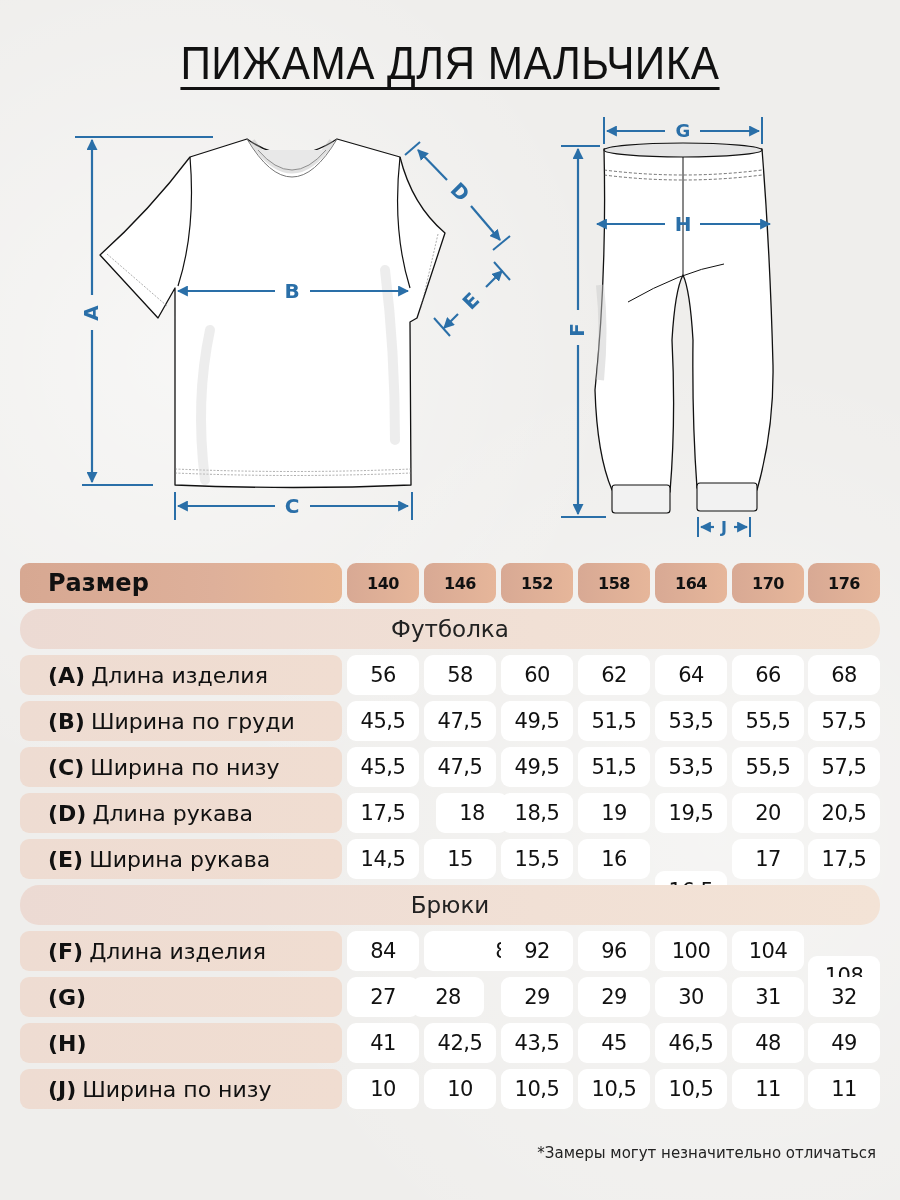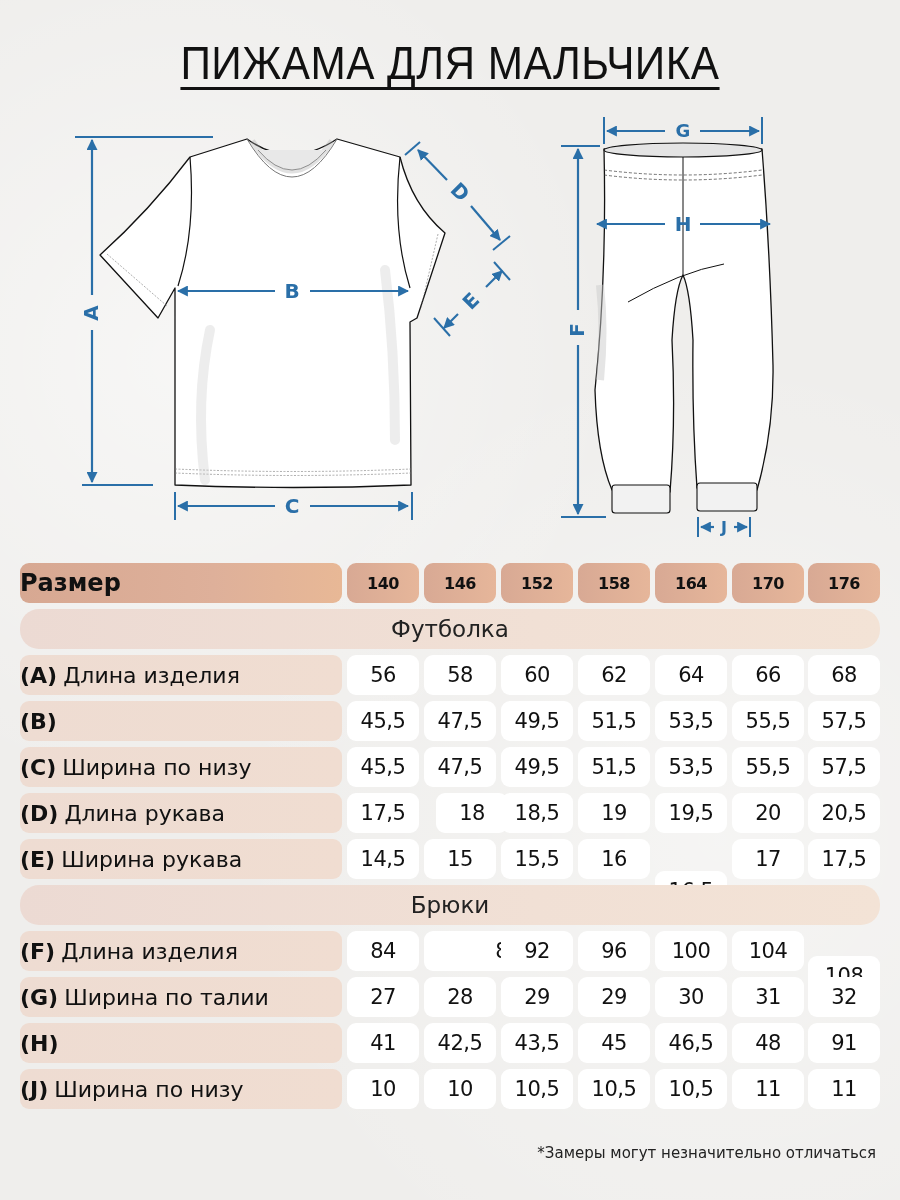--- a/index.html
+++ b/index.html
@@ -18,21 +18,21 @@
     letter-spacing:0.5px; color:#111;
     transform:scaleX(0.92);
   }
   .title span { border-bottom:3px solid #111; padding-bottom:0px; line-height:1.05; display:inline-block; }
   .diagram { position:absolute; left:0; top:0; }
   .table { position:absolute; left:20px; top:563px; width:860px; }
   .row { position:absolute; left:0; width:860px; height:40px; }
   .lbl {
     position:absolute; left:0; top:0; width:322px; height:40px; border-radius:9px;
     background:linear-gradient(90deg,#eedcd2 0%,#f0ddd1 100%);
-    display:flex; align-items:center; padding-left:0; box-sizing:border-box;
+    display:flex; align-items:center; padding-left:28px; box-sizing:border-box;
     font-size:22px; color:#111; white-space:nowrap;
   }
   .lbl b { font-weight:700; margin-right:6px; }
   .cell {
     position:absolute; top:0; width:72px; height:40px; border-radius:9px; background:#ffffff;
     display:flex; align-items:center; justify-content:center; font-size:21px; color:#111;
     letter-spacing:-0.5px;
   }
   .hdr .lbl {
     background:linear-gradient(90deg,#d7a892 0%,#deb09a 60%,#e8b896 100%);
@@ -178,20 +178,21 @@
         <div class="cell" style="left: 404px;">58</div>
         <div class="cell" style="left: 481px;">60</div>
         <div class="cell" style="left: 558px;">62</div>
         <div class="cell" style="left: 635px;">64</div>
         <div class="cell" style="left: 712px;">66</div>
         <div class="cell" style="left: 788px;">68</div>
       </div>
       <div class="row" style="top: 138px;">
         <div class="lbl">
           <b>(B)</b>
+          <span>Ширина по груди</span>
         </div>
         <div class="cell" style="left: 327px;">45,5</div>
         <div class="cell" style="left: 404px;">47,5</div>
         <div class="cell" style="left: 481px;">49,5</div>
         <div class="cell" style="left: 558px;">51,5</div>
         <div class="cell" style="left: 635px;">53,5</div>
         <div class="cell" style="left: 712px;">55,5</div>
         <div class="cell" style="left: 788px;">57,5</div>
       </div>
       <div class="row" style="top: 184px;">
@@ -249,41 +250,40 @@
         <div class="cell" style="left: 404px; padding-left: 48px;">88</div>
         <div class="cell" style="left: 481px;">92</div>
         <div class="cell" style="left: 558px;">96</div>
         <div class="cell" style="left: 635px;">100</div>
         <div class="cell" style="left: 712px;">104</div>
         <div class="cell" style="left: 788px; margin-top: 25px;">108</div>
       </div>
       <div class="row" style="top: 414px;">
         <div class="lbl">
           <b>(G)</b>
-          <span>Ширина по талии</span>
         </div>
         <div class="cell" style="left: 327px;">27</div>
-        <div class="cell" style="left: 404px;">28</div>
+        <div class="cell" style="left: 392px;">28</div>
         <div class="cell" style="left: 481px;">29</div>
         <div class="cell" style="left: 558px;">29</div>
         <div class="cell" style="left: 635px;">30</div>
         <div class="cell" style="left: 712px;">31</div>
         <div class="cell" style="left: 788px;">32</div>
       </div>
       <div class="row" style="top: 460px;">
         <div class="lbl">
           <b>(H)</b>
         </div>
         <div class="cell" style="left: 327px;">41</div>
         <div class="cell" style="left: 404px;">42,5</div>
         <div class="cell" style="left: 481px;">43,5</div>
         <div class="cell" style="left: 558px;">45</div>
         <div class="cell" style="left: 635px;">46,5</div>
         <div class="cell" style="left: 712px;">48</div>
-        <div class="cell" style="left: 788px;">91</div>
+        <div class="cell" style="left: 788px;">49</div>
       </div>
       <div class="row" style="top: 506px;">
         <div class="lbl">
           <b>(J)</b>
           <span>Ширина по низу</span>
         </div>
         <div class="cell" style="left: 327px;">10</div>
         <div class="cell" style="left: 404px;">10</div>
         <div class="cell" style="left: 481px;">10,5</div>
         <div class="cell" style="left: 558px;">10,5</div>

